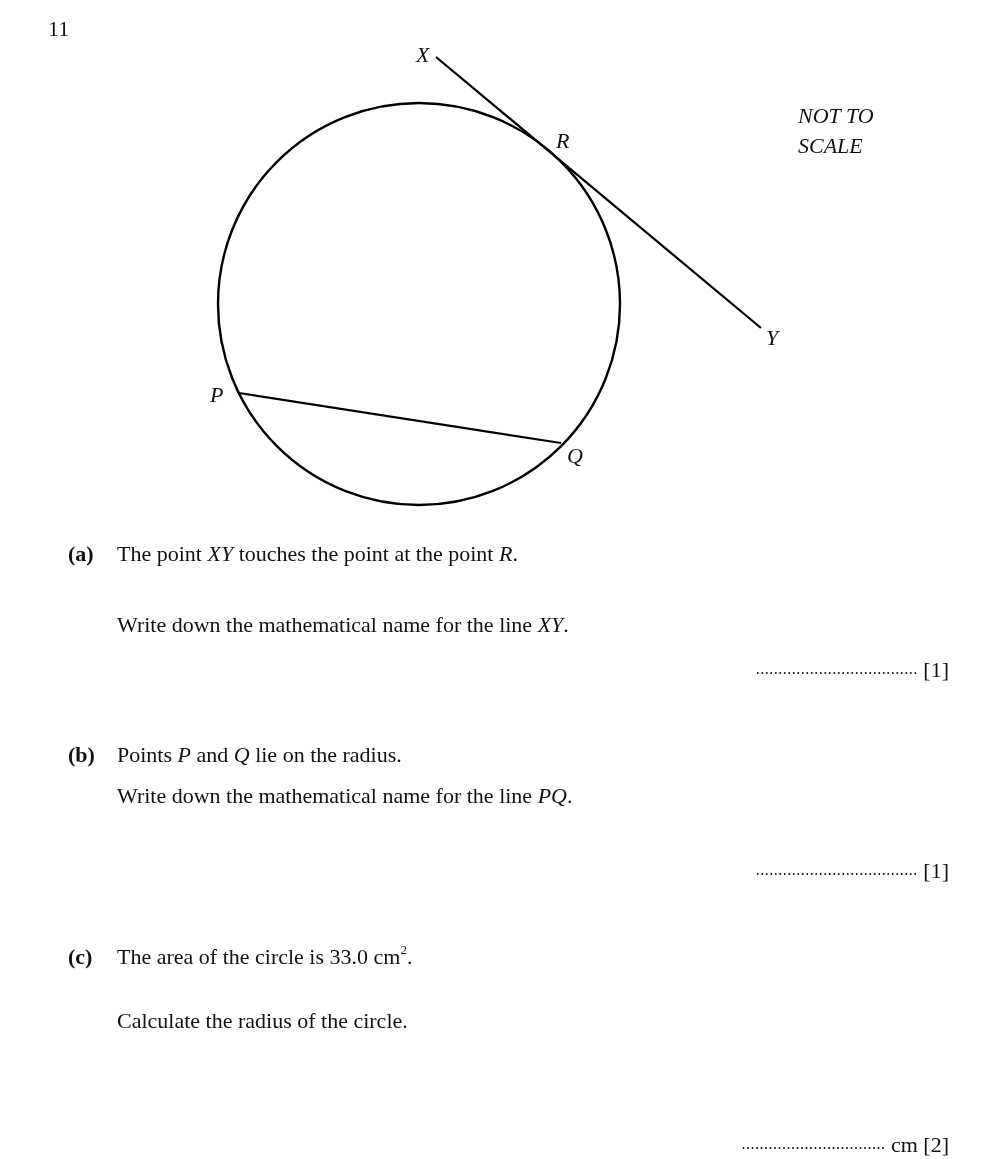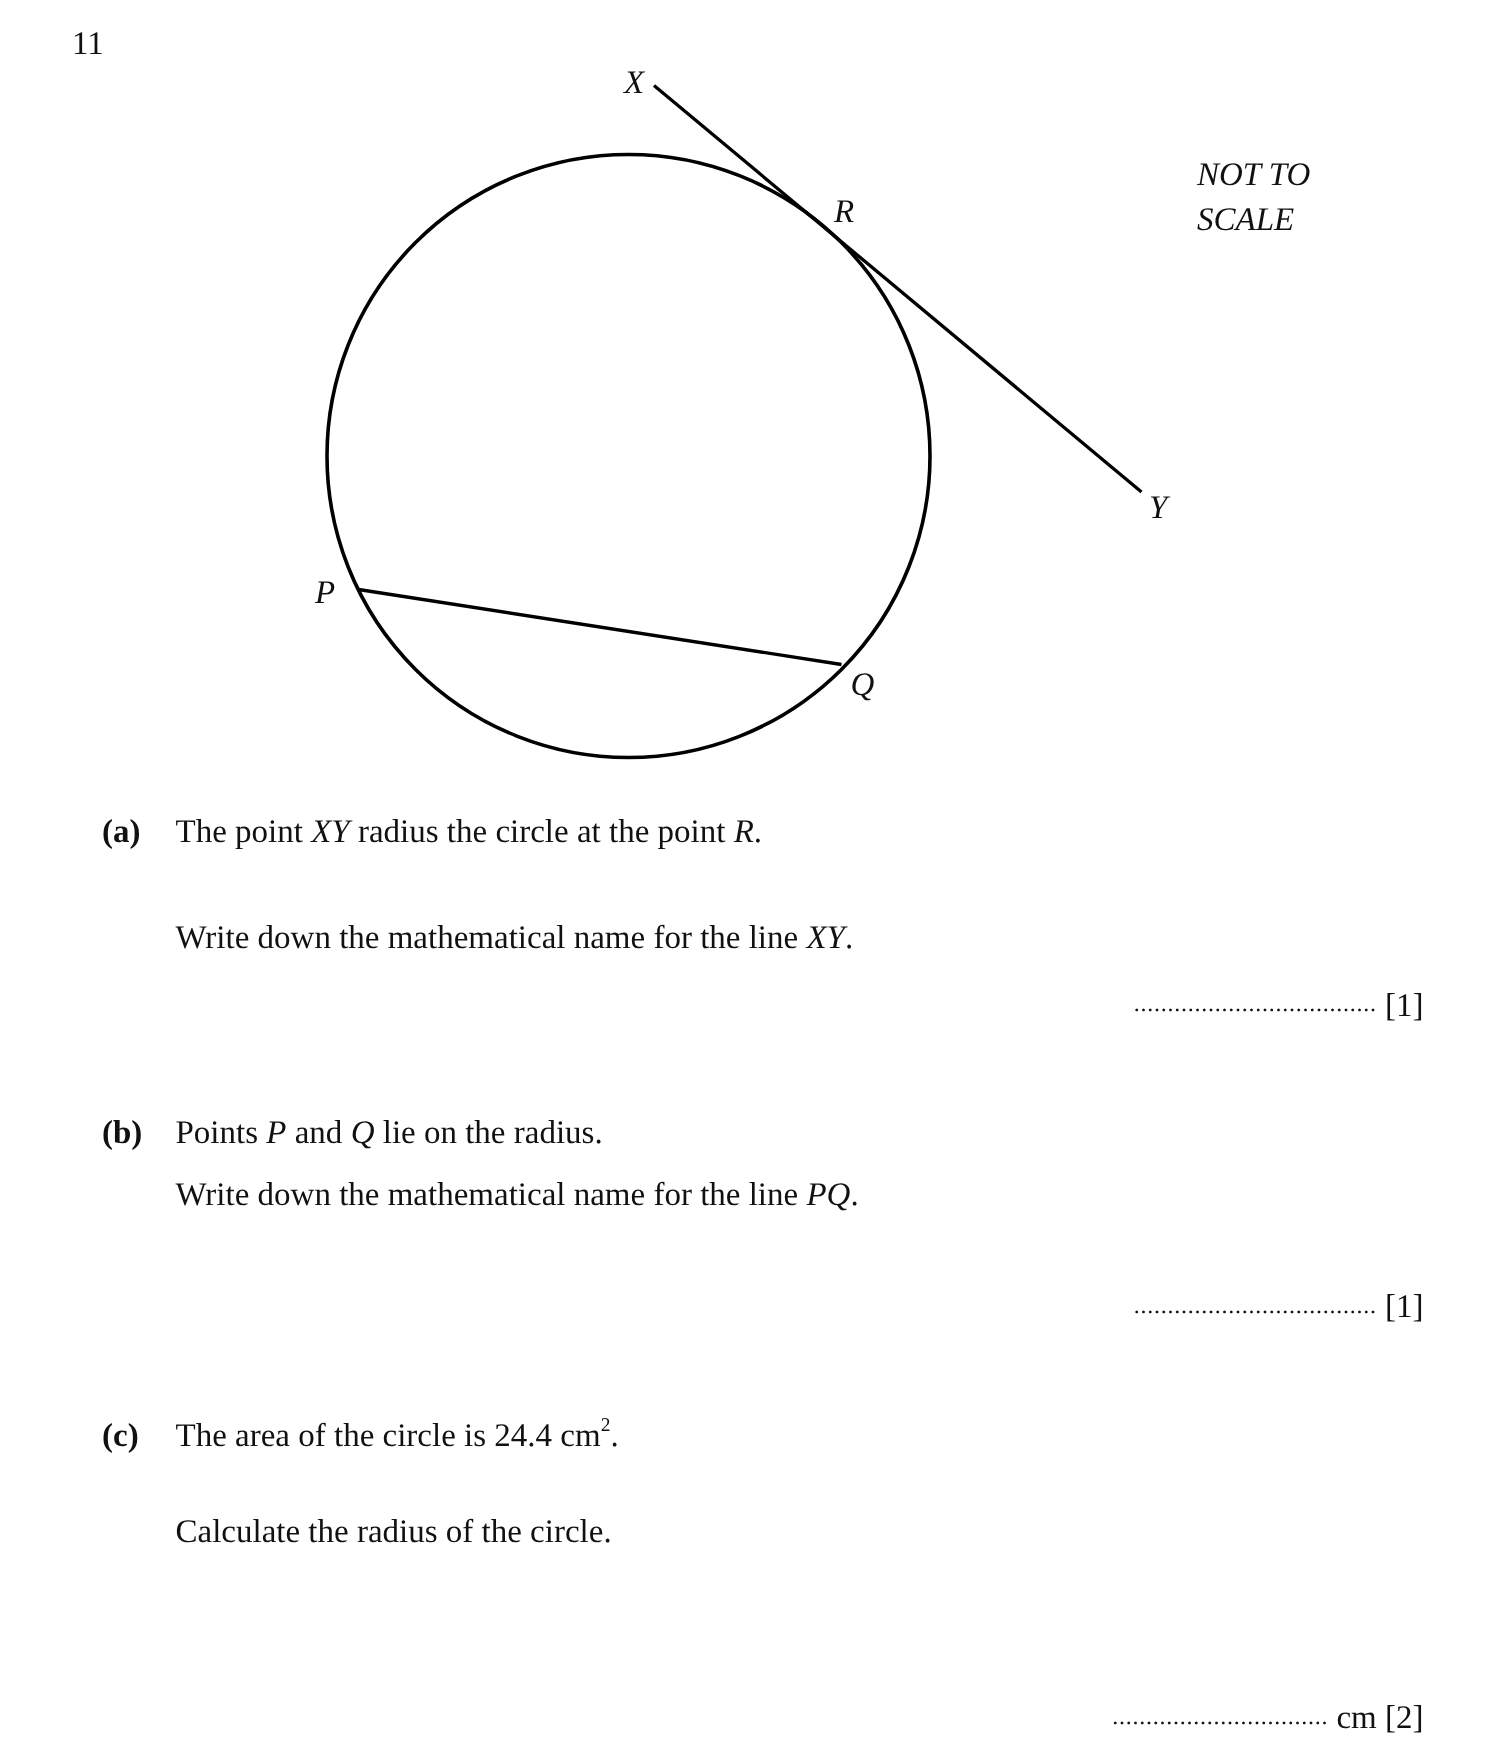--- a/index.html
+++ b/index.html
@@ -33,25 +33,25 @@
   <text class="lbl" x="210" y="402">P</text>
   <text class="lbl" x="567" y="463">Q</text>
 </svg>
 
 <div class="note">
   <div>NOT TO</div>
   <div>SCALE</div>
 </div>
 
 <div class="plabel" style="top:541px">(a)</div>
-<div class="ptext" style="top:541px"><span>The point </span><i>XY</i><span> radius the circle at the point </span><i>R</i><span>.</span></div>
+<div class="ptext" style="top:541px"><span>The point </span><i>XY</i><span> touches the point at the point </span><i>R</i><span>.</span></div>
 <div class="ptext" style="top:612px"><span>Write down the mathematical name for the line </span><i>XY</i><span>.</span></div>
 <div class="answer" style="top:657px"><span class="dots">....................................</span> <span>[1]</span></div>
 
 <div class="plabel" style="top:742px">(b)</div>
 <div class="ptext" style="top:742px"><span>Points </span><i>P</i><span> and </span><i>Q</i><span> lie on the radius.</span></div>
 <div class="ptext" style="top:783px"><span>Write down the mathematical name for the line </span><i>PQ</i><span>.</span></div>
 <div class="answer" style="top:858px"><span class="dots">....................................</span> <span>[1]</span></div>
 
 <div class="plabel" style="top:944px">(c)</div>
-<div class="ptext" style="top:944px"><span>The area of the circle is 24.4 cm</span><sup>2</sup><span>.</span></div>
+<div class="ptext" style="top:944px"><span>The area of the circle is 33.0 cm</span><sup>2</sup><span>.</span></div>
 <div class="ptext" style="top:1008px">Calculate the radius of the circle.</div>
 <div class="answer" style="top:1132px"><span class="dots">................................</span> <span>cm</span> <span>[2]</span></div>
 
 </body></html>

